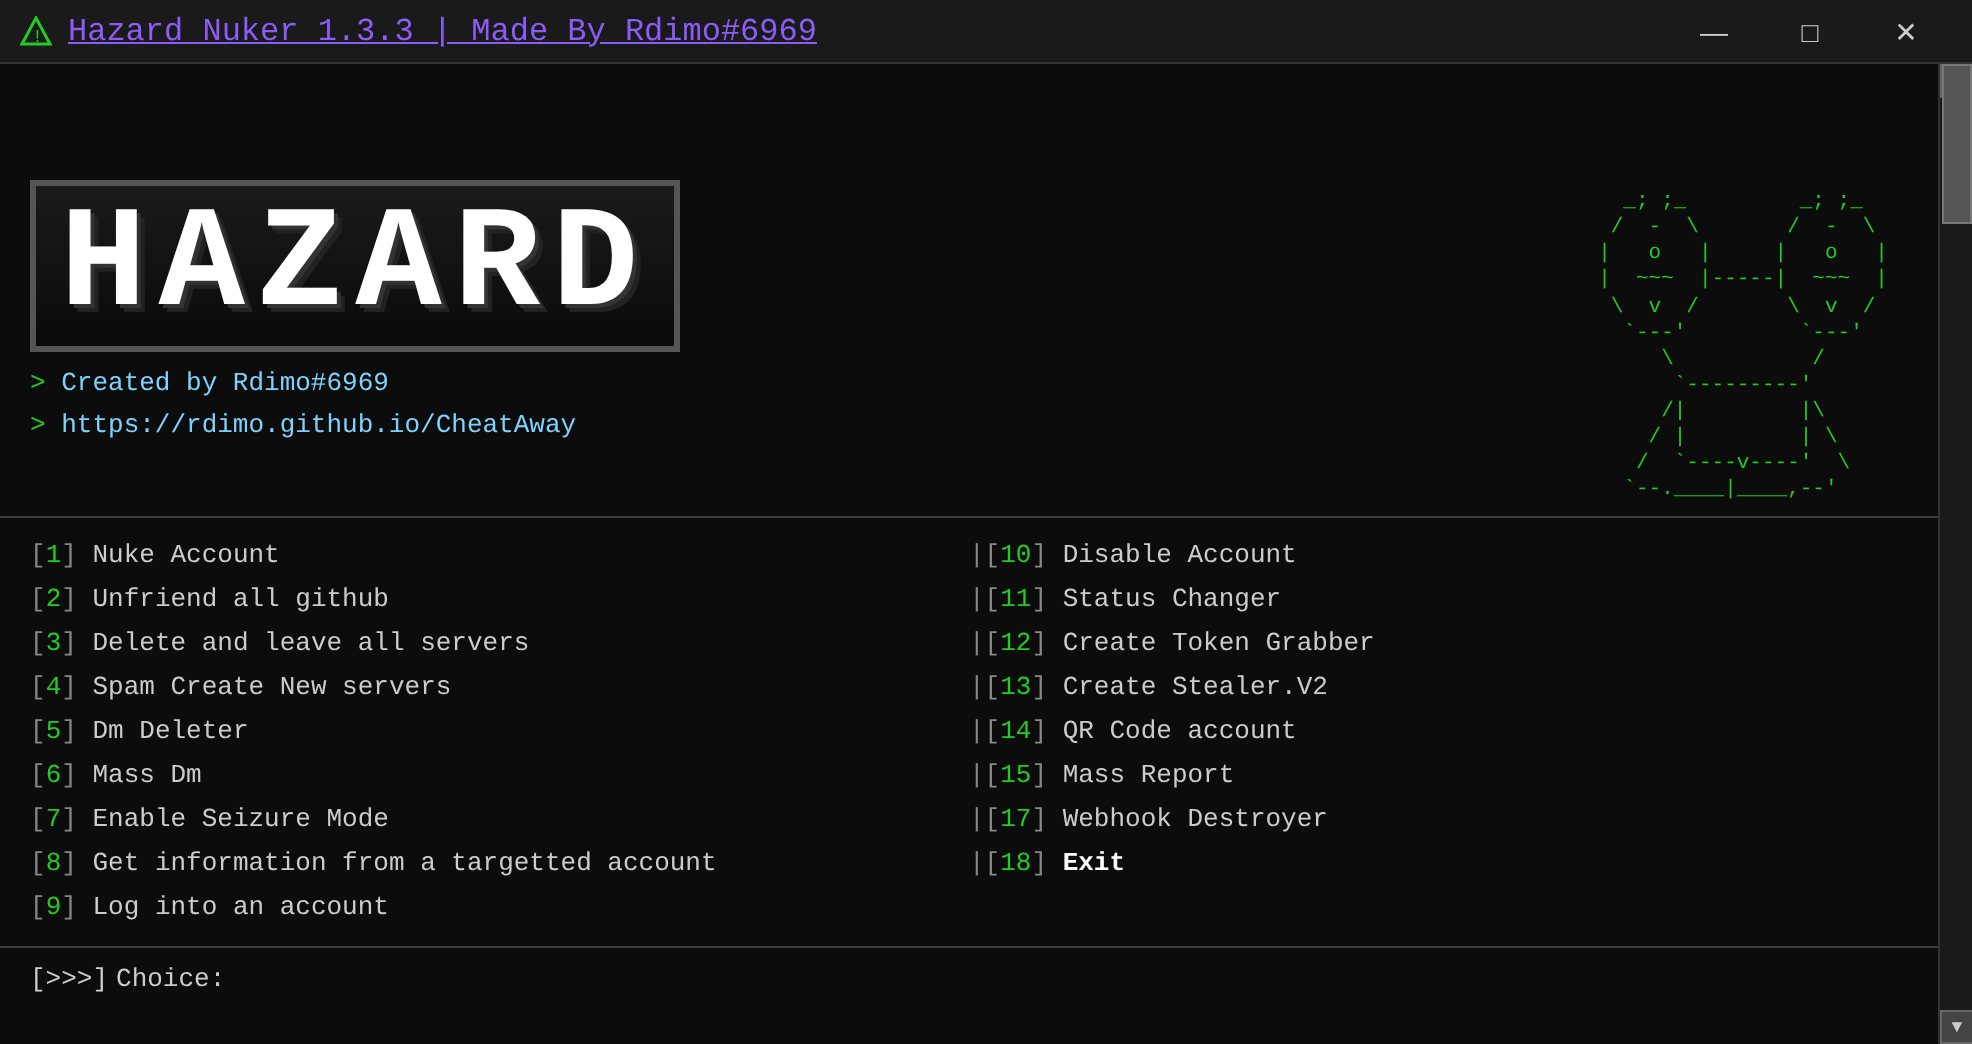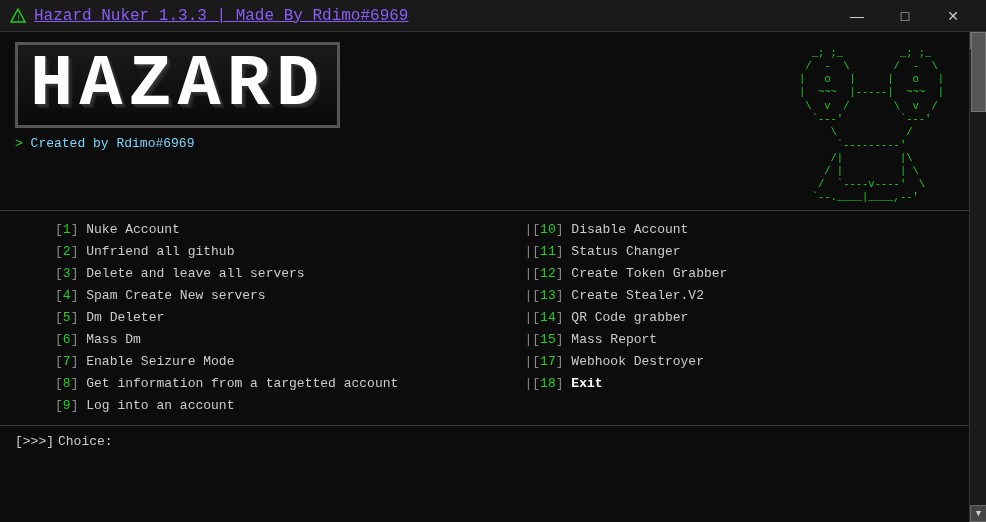--- a/index.html
+++ b/index.html
@@ -101,20 +101,21 @@
     .header-section {
       background: #0c0c0c;
       padding: 10px 15px 5px 15px;
       border-bottom: 1px solid #3a3a3a;
       flex-shrink: 0;
     }
     .header-inner {
       display: flex;
       align-items: flex-start;
       justify-content: space-between;
+      margin-top: 48px;
     }
     .left-header {
       display: flex;
       flex-direction: column;
       justify-content: flex-end;
     }
     .hazard-logo-pixel {
       font-family: 'Courier New', monospace;
       font-weight: 900;
       font-size: 72px;
@@ -161,21 +162,20 @@
     .menu-grid {
       display: grid;
       grid-template-columns: 1fr 1fr;
       gap: 0;
     }
     .menu-item {
       font-size: 13px;
       line-height: 1.7;
       color: #cccccc;
       white-space: nowrap;
-      margin-left: 40px;
     }
     .menu-item .bracket {
       color: #888888;
     }
     .menu-item .num {
       color: #22cc22;
     }
     .menu-item .label {
       color: #cccccc;
     }
@@ -228,20 +228,21 @@
 
 <div class="main-content">
   <div class="terminal-area">
 
     <div class="header-section">
       <div class="header-inner">
         <div class="left-header">
           <div class="hazard-logo-pixel">HAZARD</div>
           <div class="created-by">
             <span>Created by Rdimo#6969</span>
+            <span>https://rdimo.github.io/CheatAway</span>
           </div>
         </div>
         <div class="ascii-art">  _; ;_         _; ;_
  /  -  \       /  -  \
 |   o   |     |   o   |
 |  ~~~  |-----|  ~~~  |
  \  v  /       \  v  /
   `---'         `---'
      \           /
       `---------'
@@ -292,21 +293,21 @@
           <div class="menu-item">
             <span class="bracket">|[</span><span class="num">11</span><span class="bracket">]</span><span class="label"> Status Changer</span>
           </div>
           <div class="menu-item">
             <span class="bracket">|[</span><span class="num">12</span><span class="bracket">]</span><span class="label"> Create Token Grabber</span>
           </div>
           <div class="menu-item">
             <span class="bracket">|[</span><span class="num">13</span><span class="bracket">]</span><span class="label"> Create Stealer.V2</span>
           </div>
           <div class="menu-item">
-            <span class="bracket">|[</span><span class="num">14</span><span class="bracket">]</span><span class="label"> QR Code grabber</span>
+            <span class="bracket">|[</span><span class="num">14</span><span class="bracket">]</span><span class="label"> QR Code account</span>
           </div>
           <div class="menu-item">
             <span class="bracket">|[</span><span class="num">15</span><span class="bracket">]</span><span class="label"> Mass Report</span>
           </div>
           <div class="menu-item">
             <span class="bracket">|[</span><span class="num">17</span><span class="bracket">]</span><span class="label"> Webhook Destroyer</span>
           </div>
           <div class="menu-item exit">
             <span class="bracket">|[</span><span class="num">18</span><span class="bracket">]</span><span class="label" style="color:#ffffff;"> Exit</span>
           </div>

